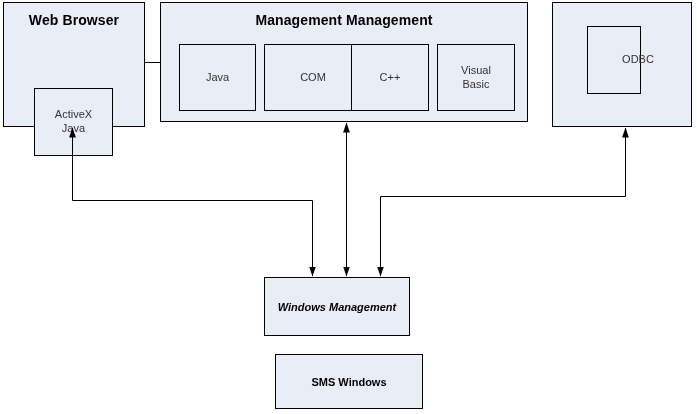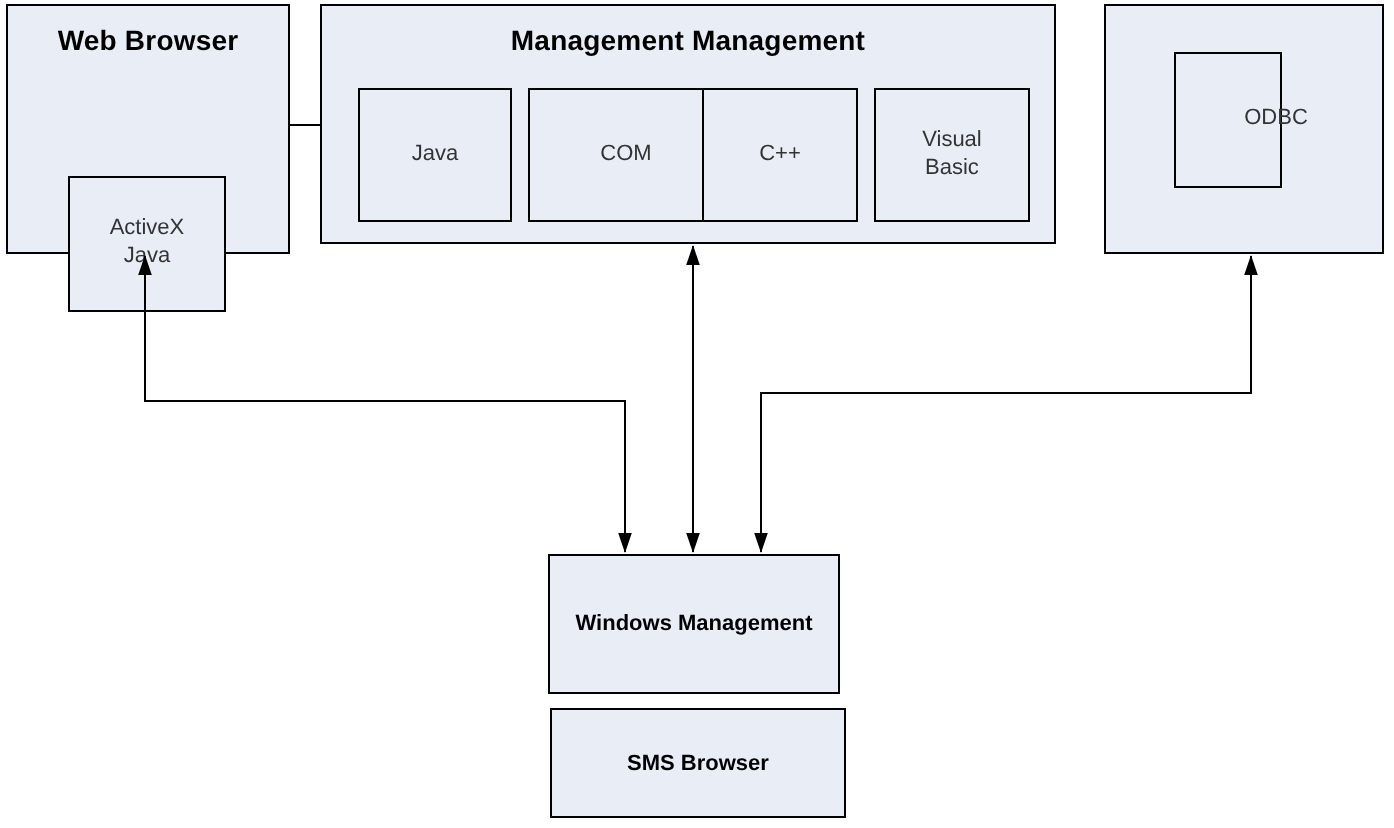--- a/index.html
+++ b/index.html
@@ -55,21 +55,21 @@
   
   #web-browser-box       { left: 3px;   top: 2px;   width: 142px; height: 125px; }
   #activex-java-box      { left: 30px;  top: 41px;  width: 79px;  height: 68px; margin-top: 44px; }
   #management-application-box { left: 160px; top: 2px; width: 368px; height: 120px; }
   #java-box              { left: 18px;  top: 41px;  width: 77px;  height: 67px; }
   #com-box               { left: 103px; top: 41px;  width: 98px;  height: 67px; }
   #cpp-box               { left: 190px; top: 41px;  width: 78px;  height: 67px; }
   #visual-basic-box      { left: 276px; top: 41px;  width: 78px;  height: 67px; }
   #application-box       { left: 552px; top: 2px;   width: 140px; height: 125px; }
   #odbc-box              { left: 34px;  top: 23px;  width: 54px;  height: 68px; padding-left: 48px; }
-  #windows-management-box{ left: 274px; top: 277px; width: 146px; height: 70px; }
+  #windows-management-box{ left: 264px; top: 277px; width: 146px; height: 59px; font-style: italic; }
   #sms-provider-box      { left: 275px; top: 354px; width: 148px; height: 55px; }
 
   .connectors {
     position: absolute;
     left: 0;
     top: 0;
     pointer-events: none;
   }
   .connectors path, .connectors line {
     stroke: var(--connector-color, #000000);
@@ -115,21 +115,21 @@
     <div class="module" id="odbc-box">
       <span class="module-label">ODBC</span>
     </div>
   </div>
 
   <div class="node" id="windows-management-box">
     <span class="node-label">Windows Management</span>
   </div>
 
   <div class="node" id="sms-provider-box">
-    <span class="node-label">SMS Browser</span>
+    <span class="node-label">SMS Windows</span>
   </div>
 
   <svg class="connectors" width="697" height="414" viewBox="0 0 697 414">
     <defs>
       <marker id="arrowhead" viewBox="0 0 10 10" refX="9.5" refY="5" markerWidth="10" markerHeight="10" orient="auto-start-reverse">
         <path d="M0,1.6 L10,5 L0,8.4 Z"></path>
       </marker>
     </defs>
 
     <line x1="145" y1="62.5" x2="160" y2="62.5"></line>

